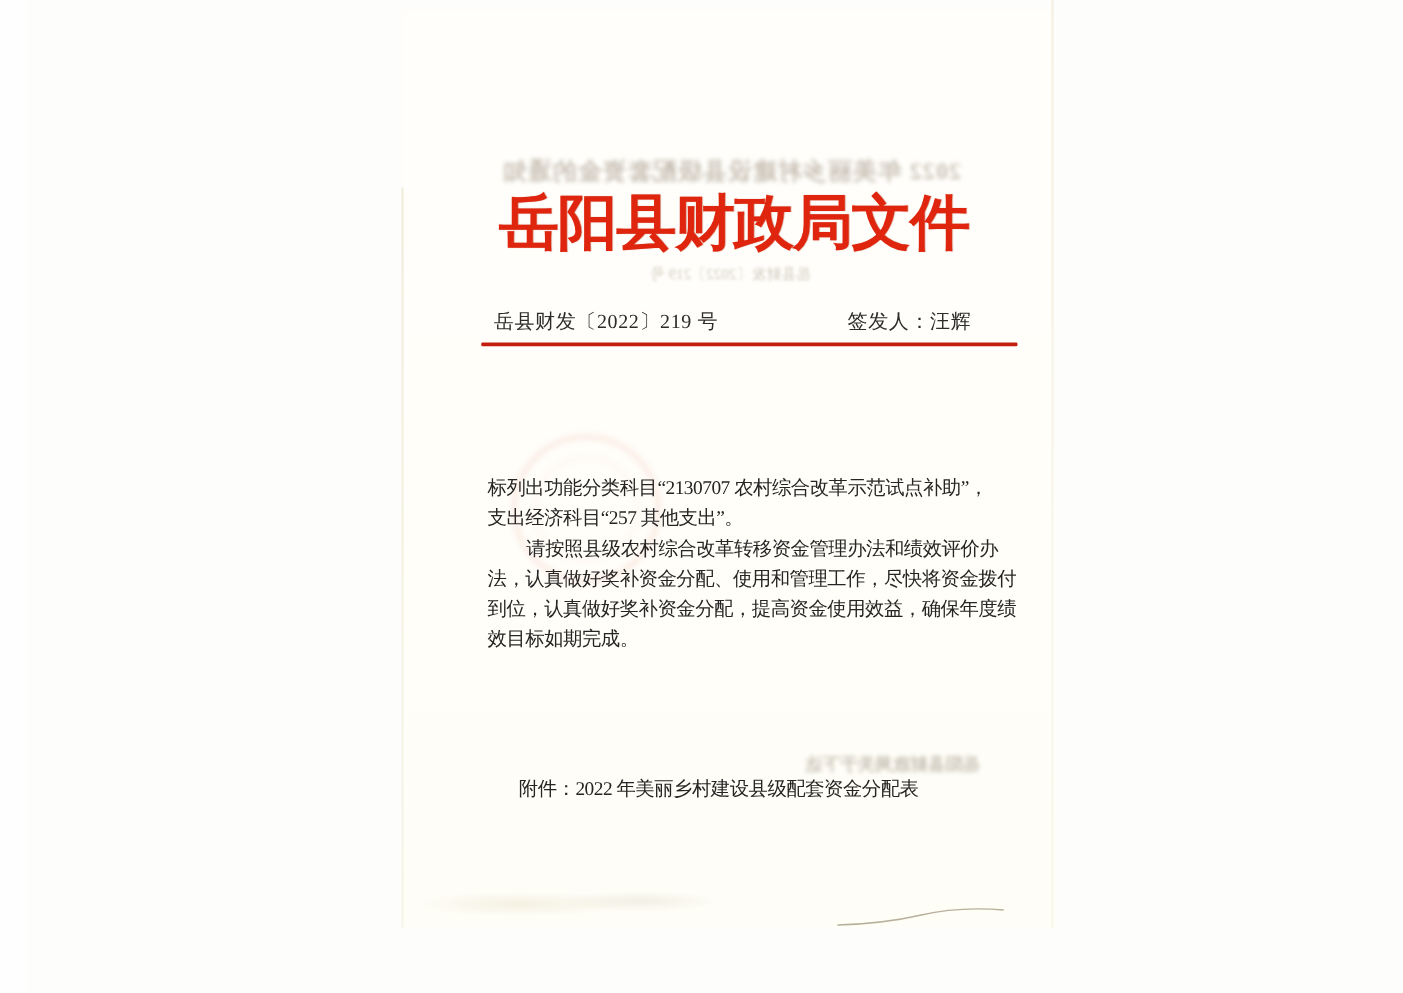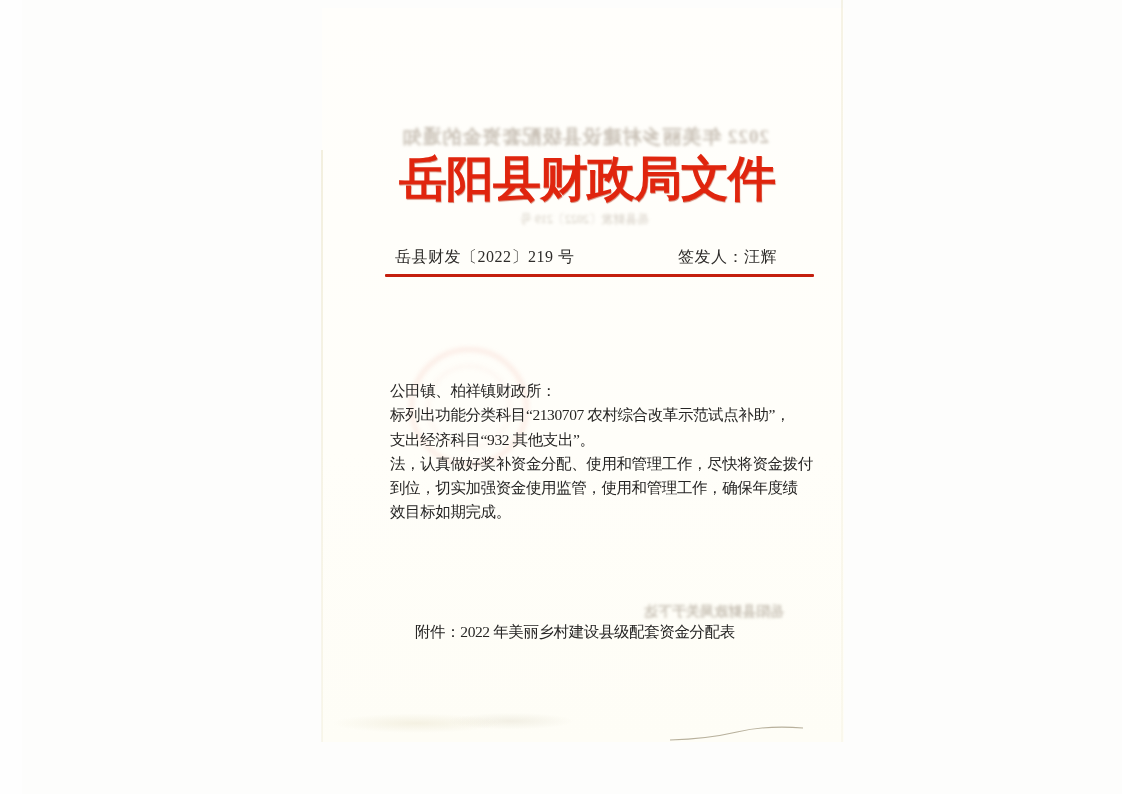--- a/index.html
+++ b/index.html
@@ -134,25 +134,25 @@
     <span class="docnum">岳县财发〔2022〕219 号</span>
     <span class="signer">签发人：汪辉</span>
   </div>
 
   <div class="red-rule"></div>
 
 
   <div class="stamp-ghost"></div>
 
   <div class="body-text">
-    <div class="line">公田镇、柏祥镇财政所：</div>
     <div class="line">标列出功能分类科目“2130707 农村综合改革示范试点补助”，</div>
-    <div class="line">支出经济科目“932 其他支出”。</div>
+    <div class="line">支出经济科目“257 其他支出”。</div>
+    <div class="line indent">请按照县级农村综合改革转移资金管理办法和绩效评价办</div>
     <div class="line">法，认真做好奖补资金分配、使用和管理工作，尽快将资金拨付</div>
-    <div class="line">到位，切实加强资金使用监管，使用和管理工作，确保年度绩</div>
+    <div class="line">到位，认真做好奖补资金分配，提高资金使用效益，确保年度绩</div>
     <div class="line">效目标如期完成。</div>
   </div>
 
   <div class="attachment">附件：2022 年美丽乡村建设县级配套资金分配表</div>
 
   <div class="ghost ghost-bottom">岳阳县财政局关于下达</div>
 
   <svg class="crease" width="140" height="26" viewBox="0 0 140 26">
     <path d="M3 20 Q 40 19 70 12 T 136 8" fill="none" stroke="rgba(125,113,82,0.55)" stroke-width="1.1"></path>
   </svg>

